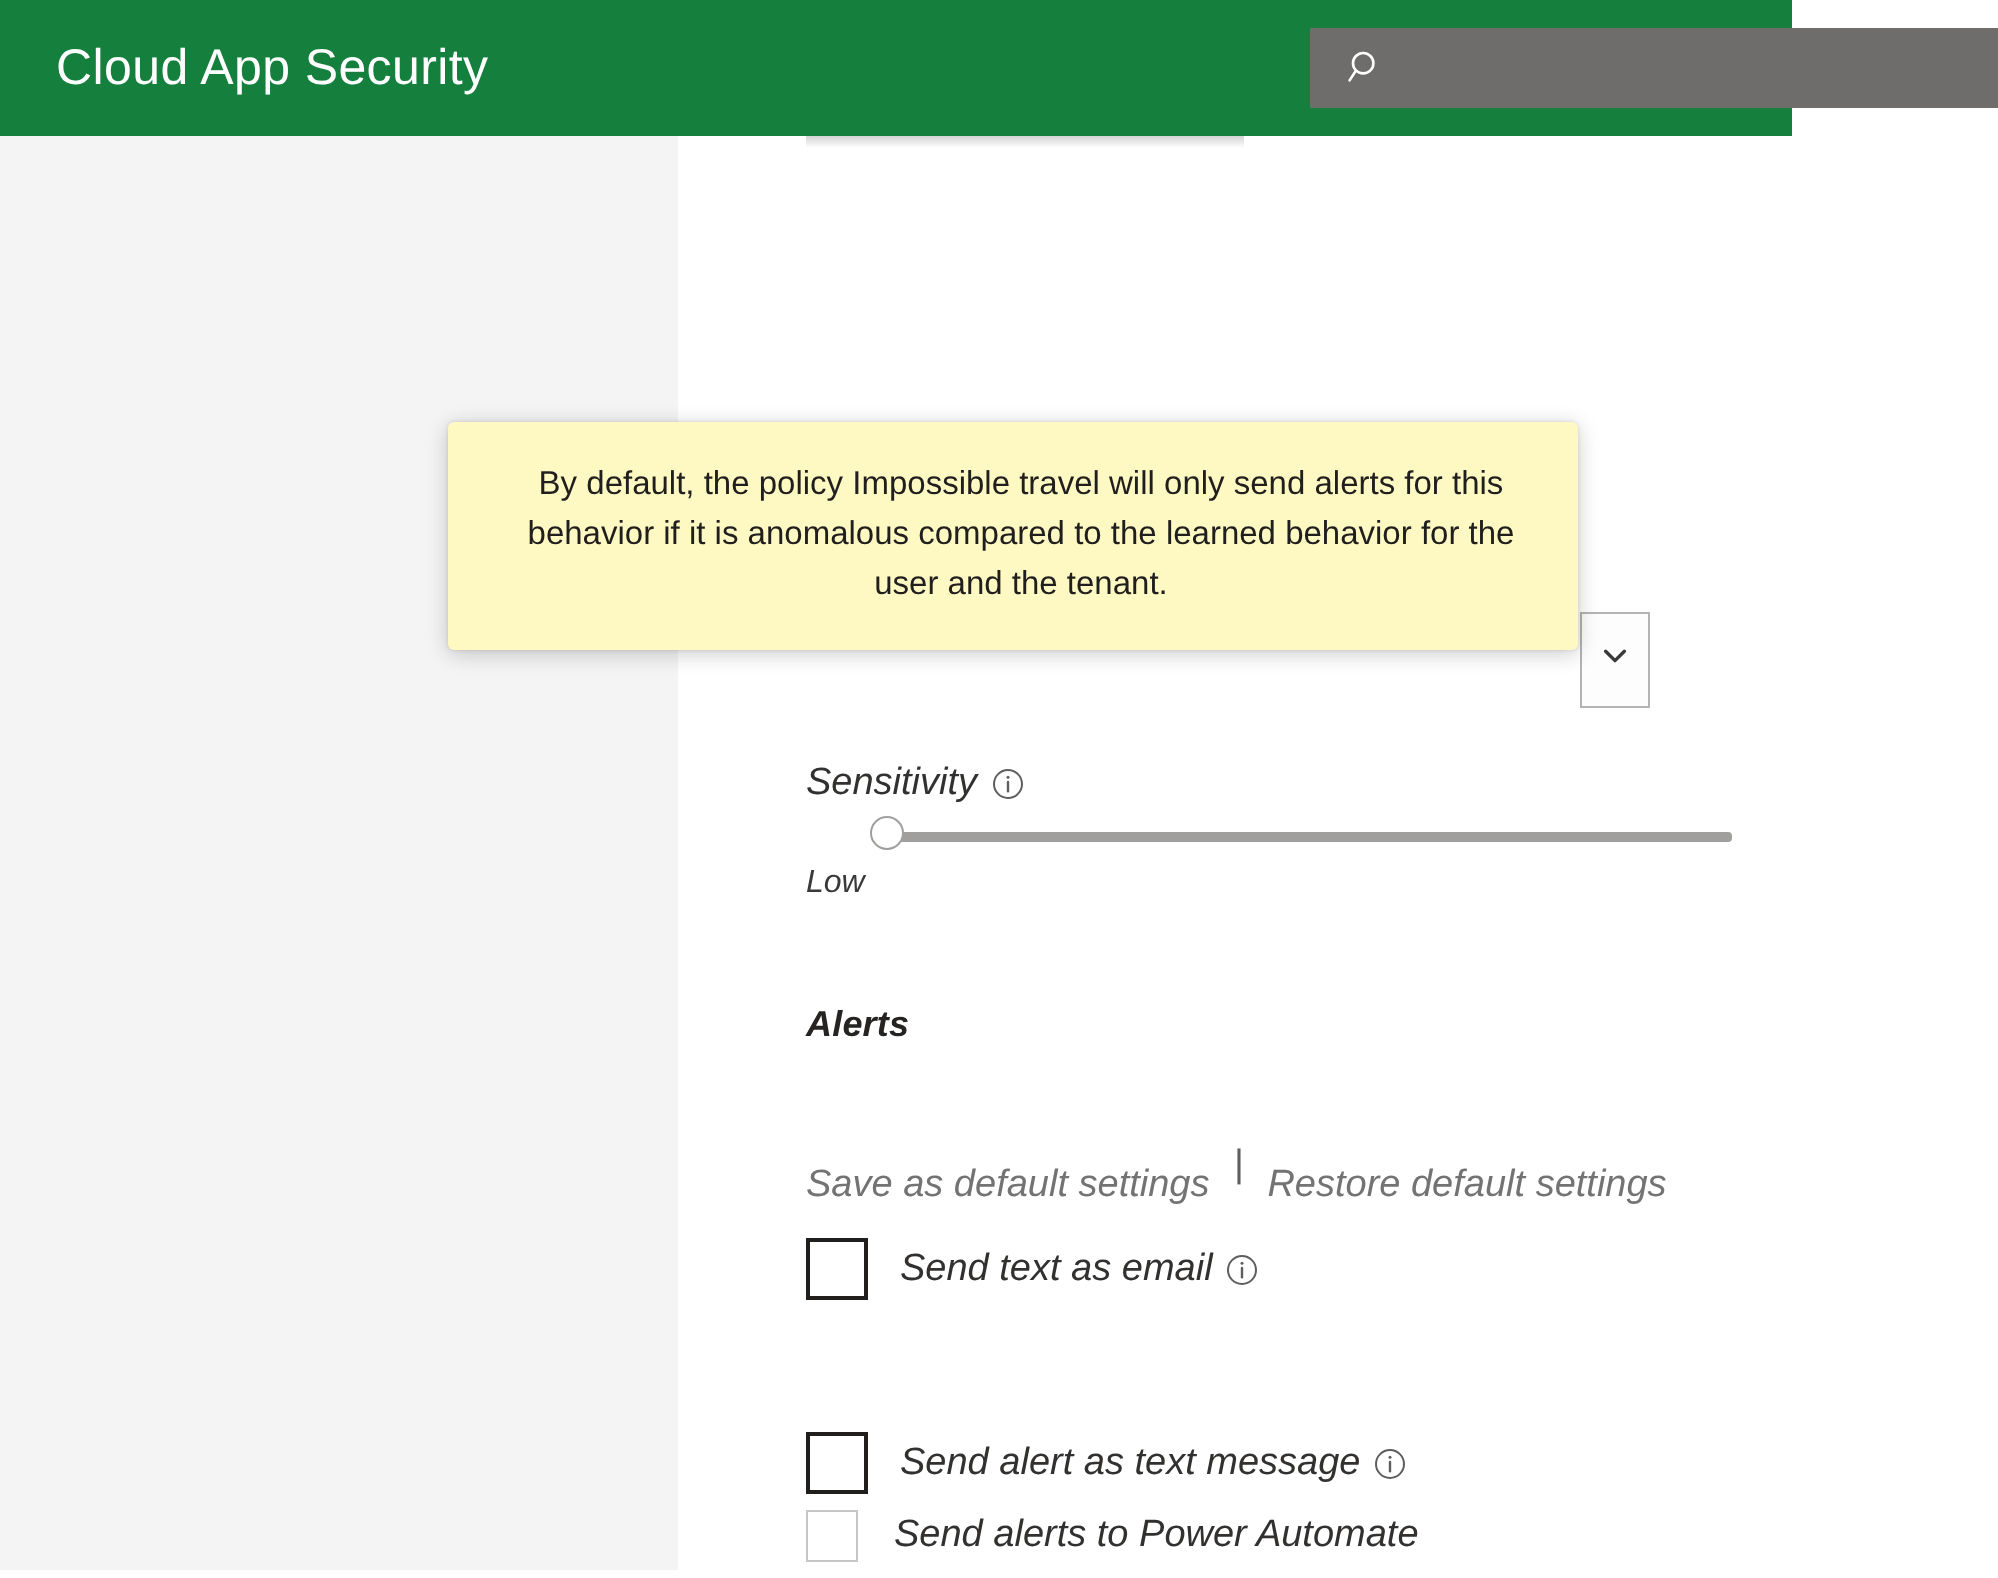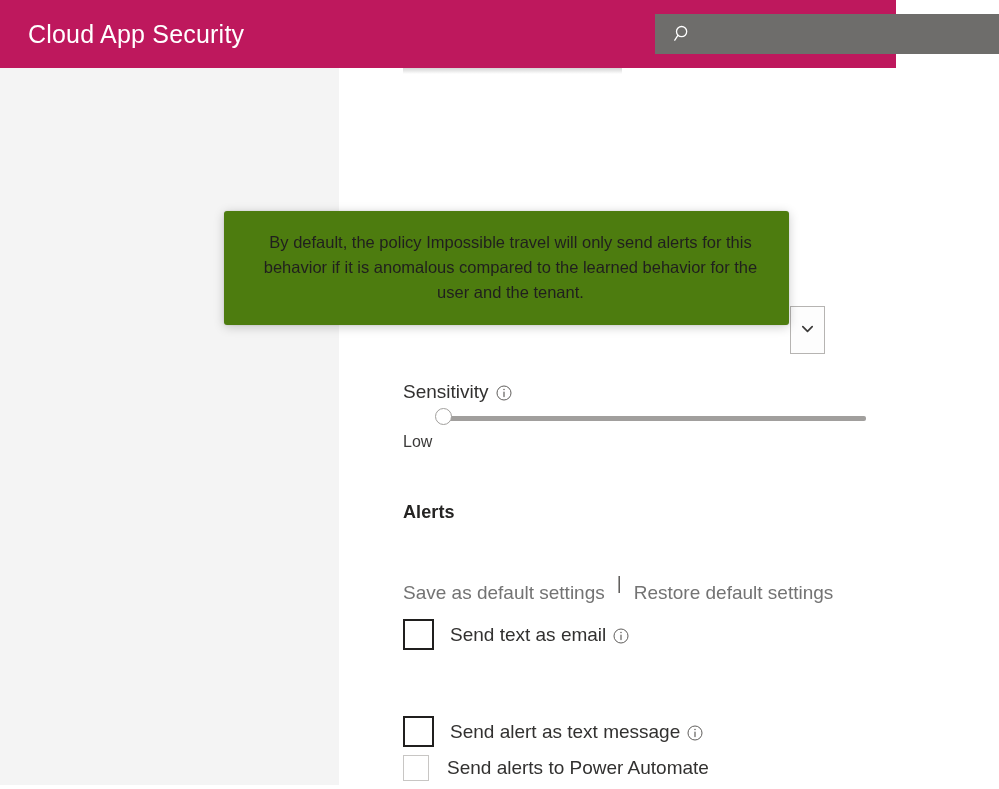--- a/index.html
+++ b/index.html
@@ -15,21 +15,21 @@
     position: relative;
     -webkit-font-smoothing: antialiased;
   }
 
   
   #app-header {
     position: absolute;
     left: 0; top: 0;
     width: 896px;
     height: 68px;
-    background: #be185d;
+    background: #15803d;
     display: flex;
     align-items: center;
     z-index: 40;
   }
   #app-title {
     color: #ffffff;
     font-size: 25px;
     font-weight: 400;
     letter-spacing: 0.2px;
     margin-left: 28px;
@@ -71,20 +71,21 @@
     height: 717px;
     background: #f4f4f4;
   }
   #content-pane {
     position: absolute;
     left: 339px; top: 68px;
     width: 660px;
     height: 721px;
     background: #ffffff;
     overflow: hidden;
+    font-style: italic;
   }
   
   #panel-top-shadow {
     position: absolute;
     left: 64px;
     top: 0px;
     width: 219px;
     height: 6px;
     background: linear-gradient(to bottom, rgba(0,0,0,0.17), rgba(0,0,0,0));
     z-index: 2;
@@ -243,21 +244,21 @@
     cursor: pointer;
   }
 
   
   #tooltip-callout {
     position: absolute;
     left: 224px;
     top: 211px;
     width: 565px;
     box-sizing: border-box;
-    background: #4d7c0f;
+    background: #fef9c3;
     border-radius: 3px;
     box-shadow: 0 2px 11px rgba(0,0,0,0.20), 0 0 2px rgba(0,0,0,0.12);
     padding: 19px 18px 20px 26px;
     z-index: 30;
   }
   #tooltip-text {
     font-size: 16.5px;
     line-height: 25px;
     color: #201f1e;
     text-align: center;

